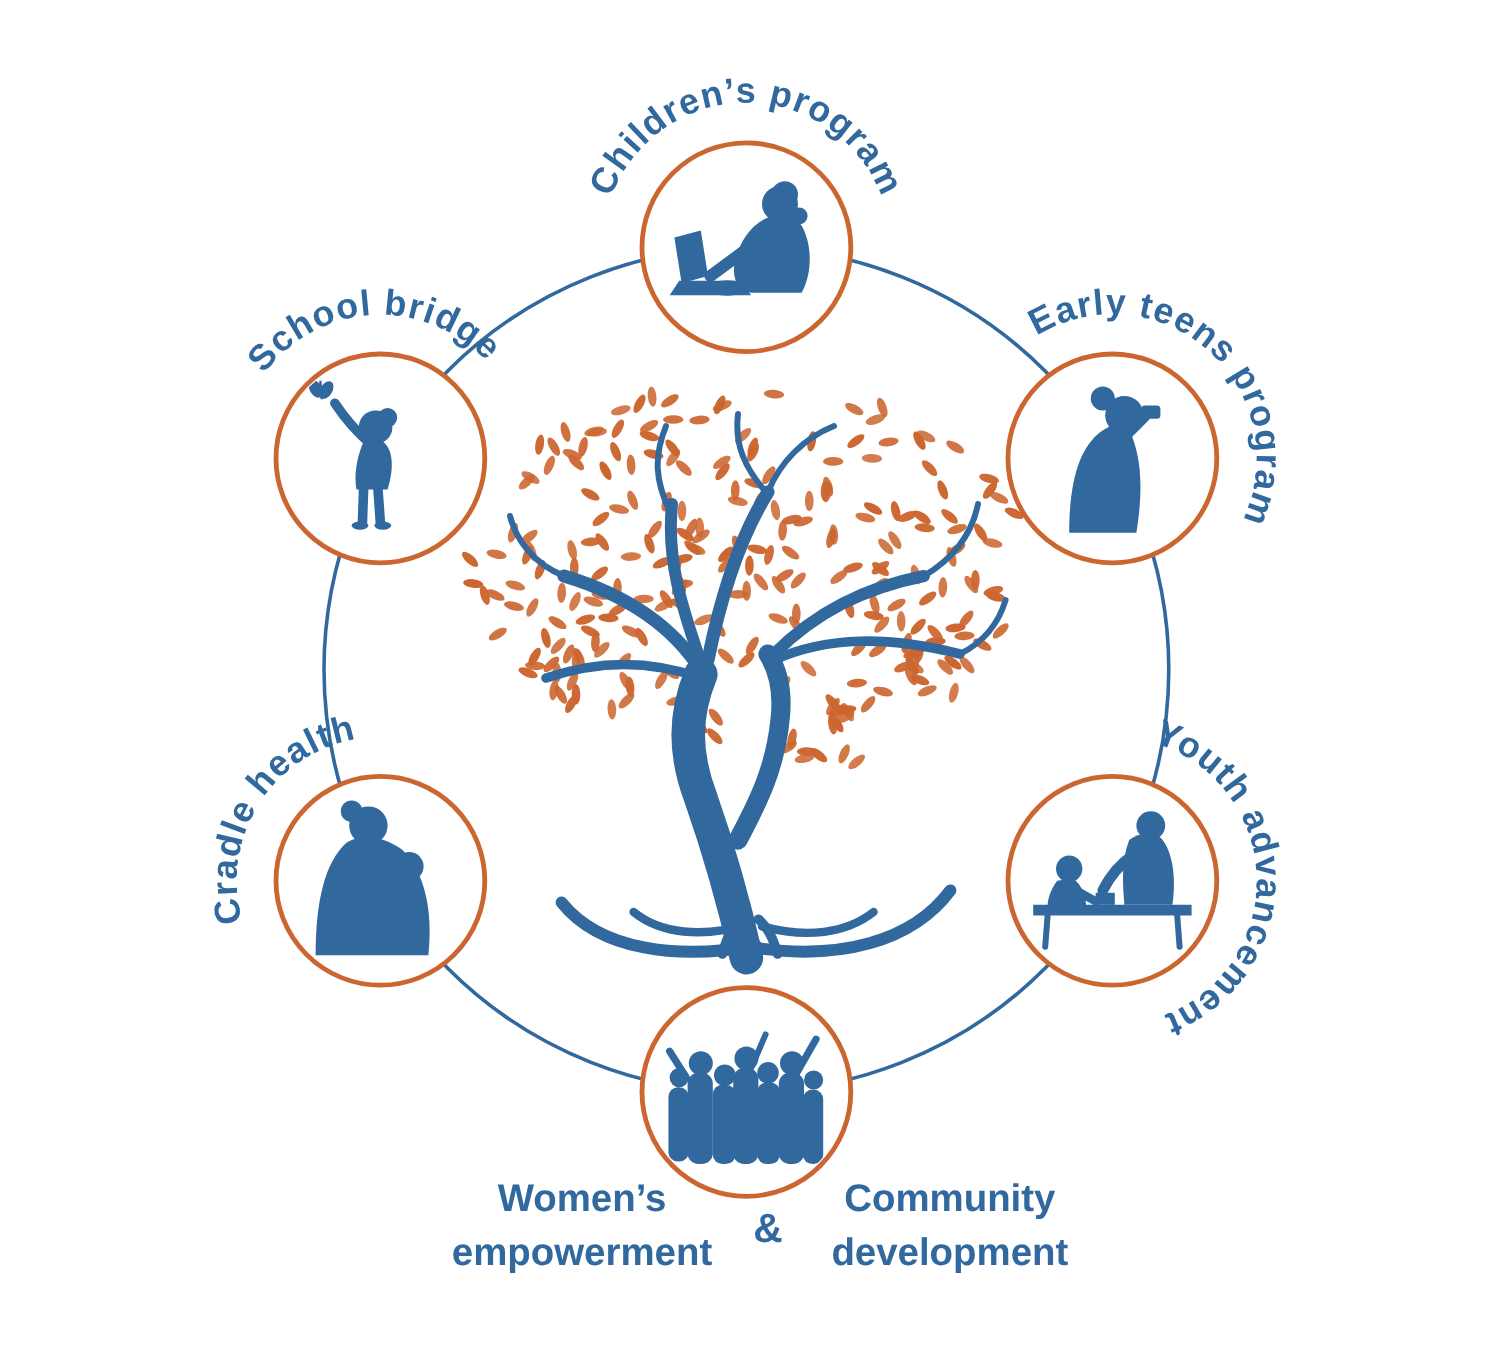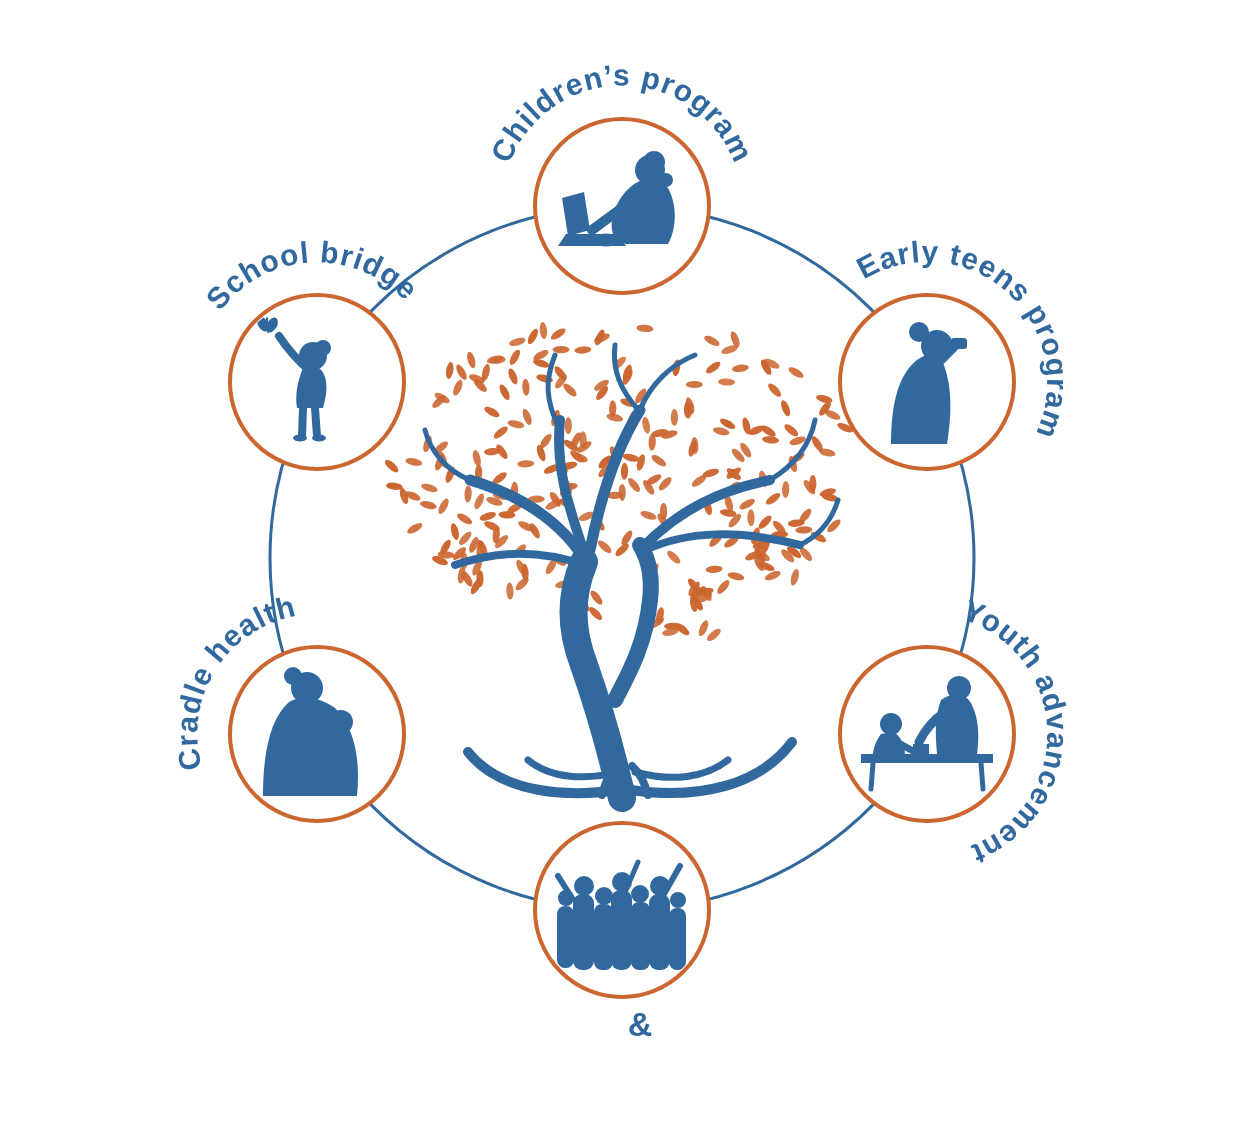--- a/index.html
+++ b/index.html
@@ -428,14 +428,16 @@
         <path class="ln" d="M -14,26 L -15,54" stroke-width="8"></path>
         <path class="ln" d="M -2,26 L 0,54" stroke-width="8"></path>
         <ellipse cx="-17" cy="56" rx="7" ry="3.5"></ellipse>
         <ellipse cx="2" cy="56" rx="7" ry="3.5"></ellipse>
       </g>
       <path id="lp5" class="labelpath" d="M -119.9,-4.2 A 120,120 0 0 1 118.8,-16.7"></path>
       <text class="arc-label"><textPath href="#lp5" startOffset="50%">School bridge</textPath></text>
     </g>
   </svg>
 
+  <div class="bottom-label bl-left">Women’s empowerment</div>
   <div class="bottom-label bl-amp">&amp;</div>
+  <div class="bottom-label bl-right">Community development</div>
 </div>
 
 </body></html>

